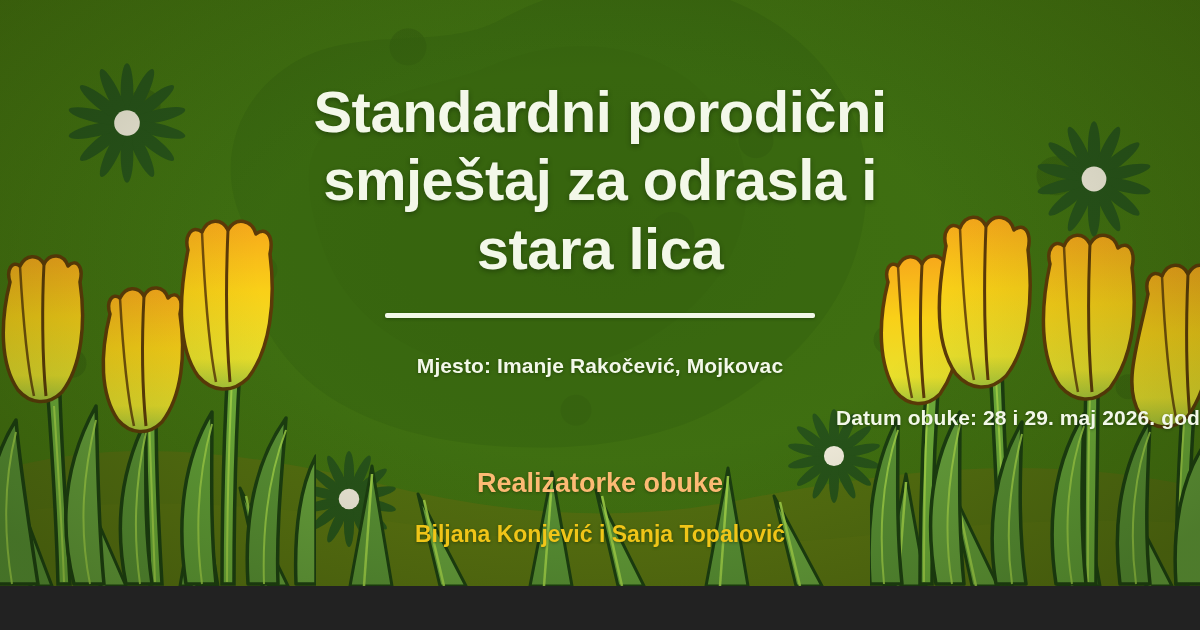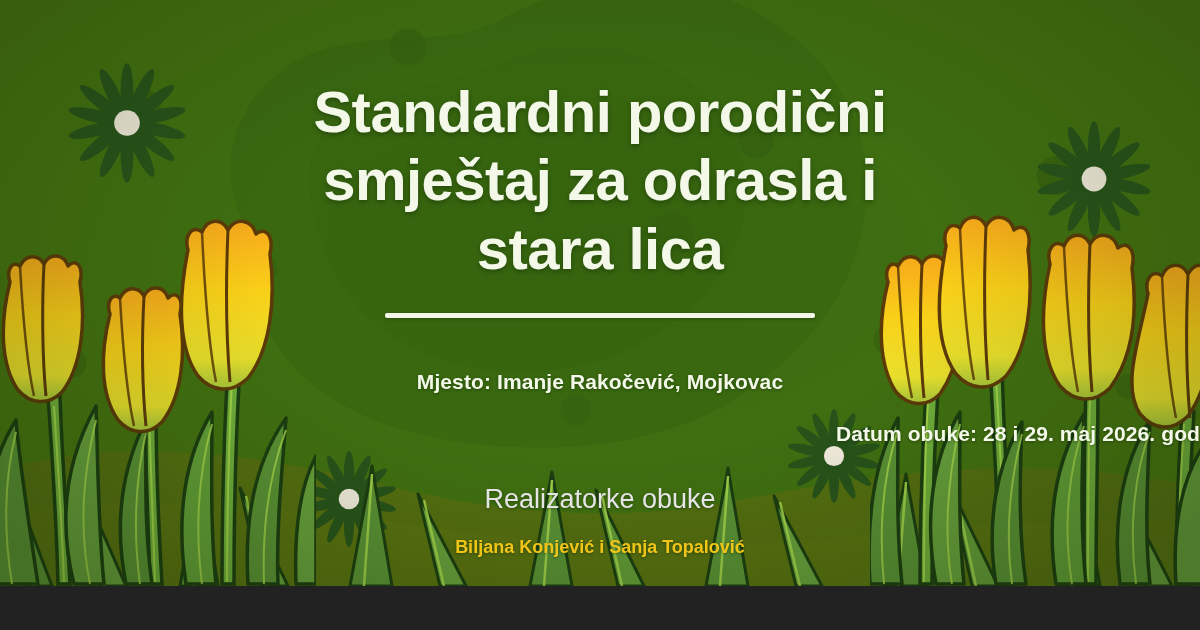--- a/index.html
+++ b/index.html
@@ -92,40 +92,40 @@
   }
   .divider {
     width: 430px;
     height: 5px;
     margin: 30px auto 0;
     background: #f3f8e9;
     border-radius: 2px;
     box-shadow: 0 1px 3px rgba(15,35,5,.4);
   }
   .meta {
-    margin: 52px auto 0;
+    margin: 36px auto 0;
     color: #f3f8e9;
     font-size: 21px;
     font-weight: bold;
     letter-spacing: .1px;
     text-shadow: 0 1px 3px rgba(15,35,5,.45);
   }
   .meta + .meta { margin-top: 28px; text-align: right; }
 
   .credit-head {
     margin: 38px auto 0;
-    color: #e5e5e5;
+    color: #fdba74;
     font-size: 27px;
-    font-weight: normal;
+    font-weight: bold;
     text-shadow: 0 1px 3px rgba(15,35,5,.45);
   }
   .credit-names {
     margin: 22px auto 0;
     color: #f0c518;
-    font-size: 18px;
+    font-size: 23px;
     font-weight: bold;
     text-shadow: 0 1px 3px rgba(15,35,5,.45);
   }
 </style>
 </head>
 <body>
 
 <div id="poster">
 
   <div class="bg-base"></div>

